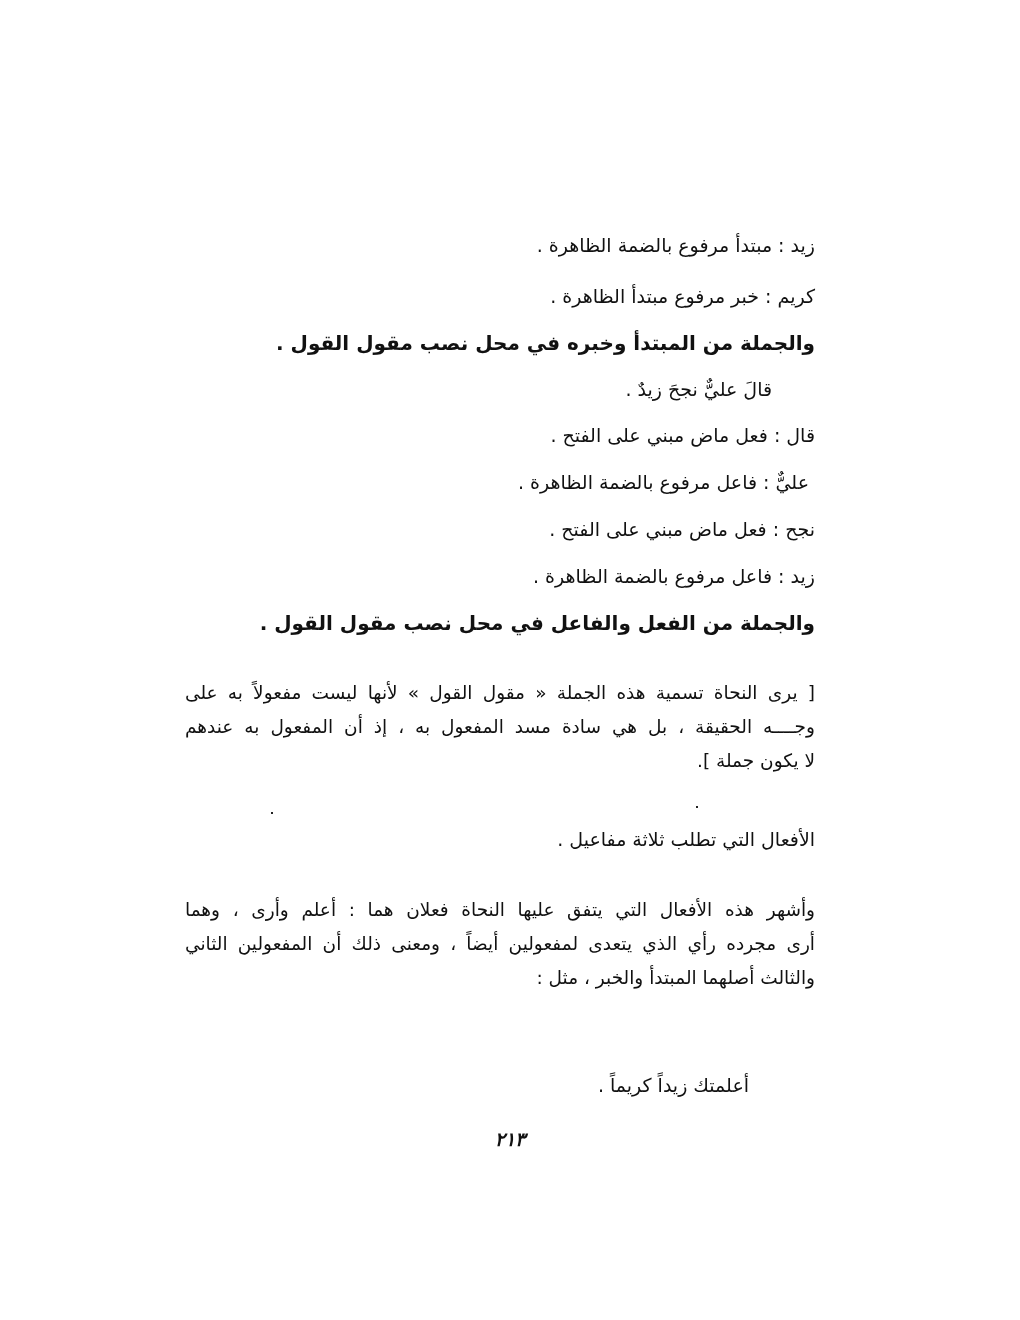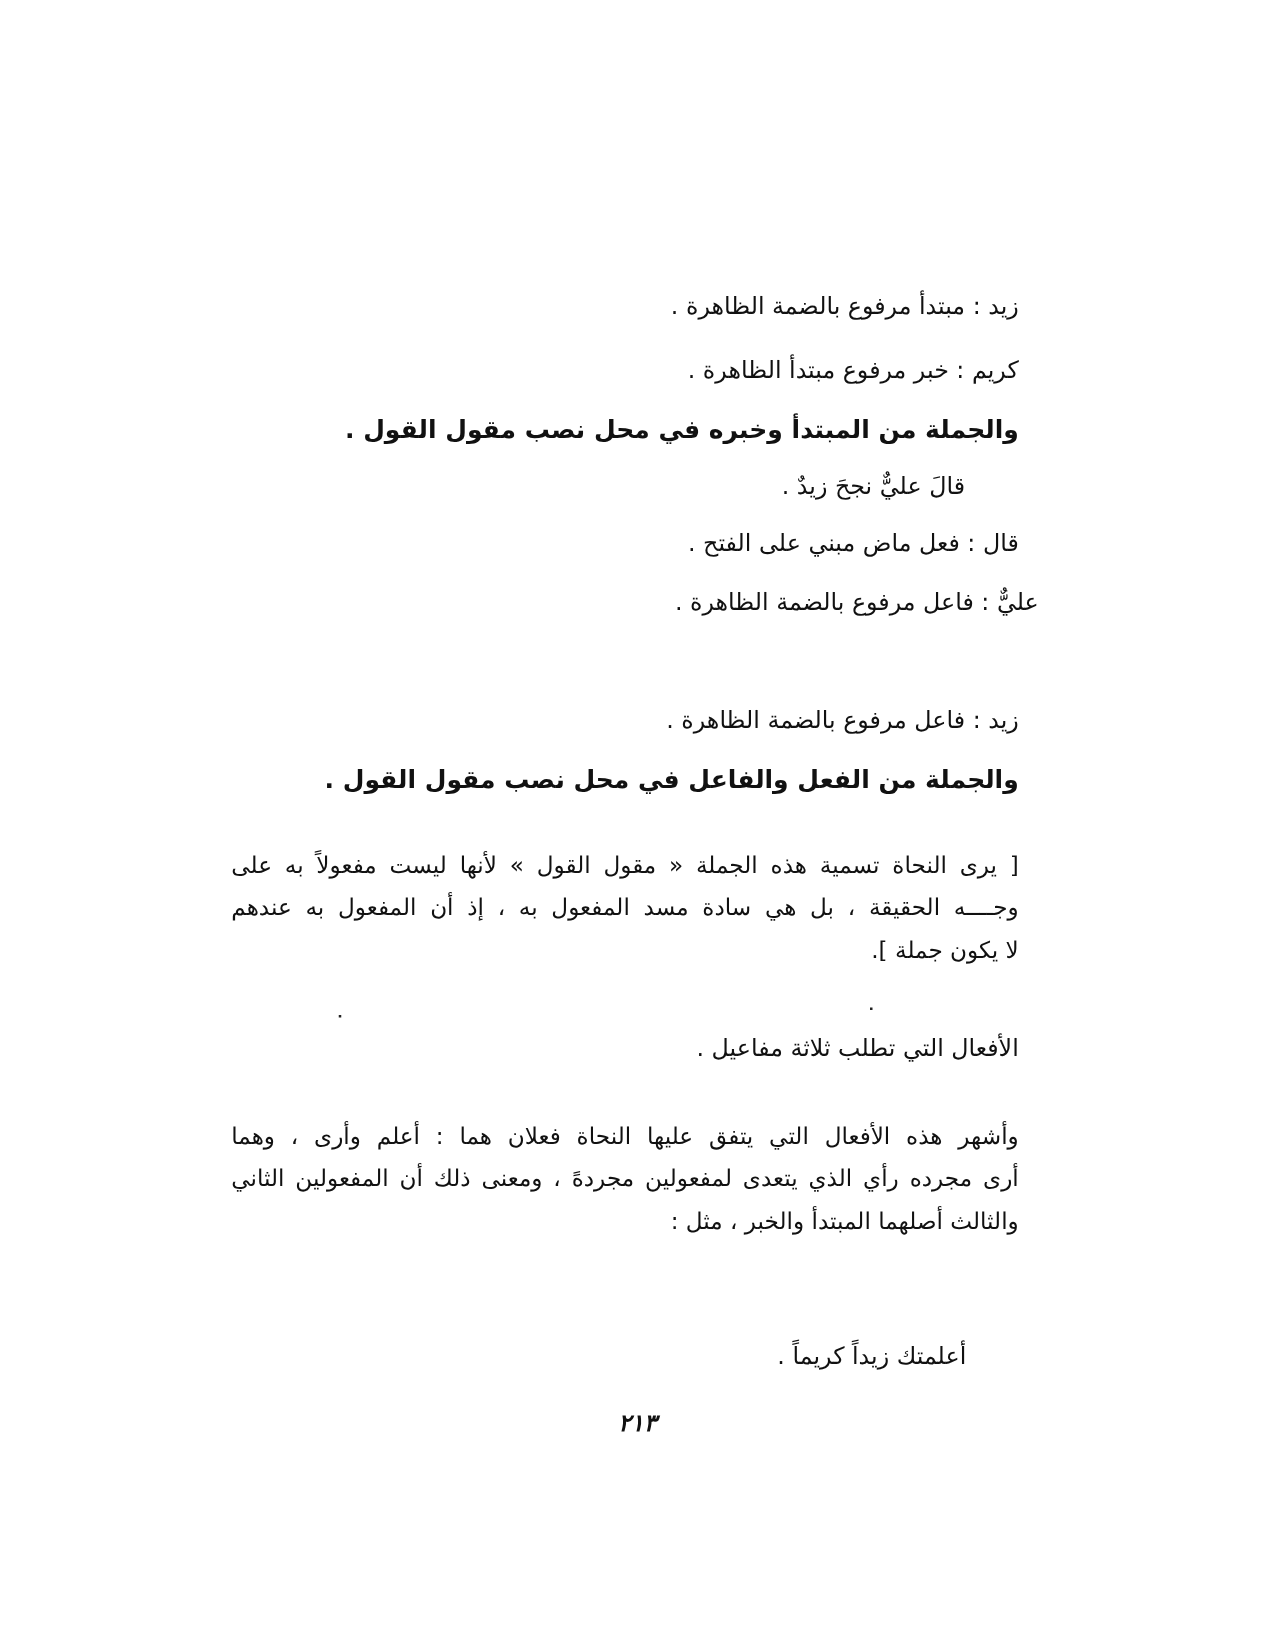--- a/index.html
+++ b/index.html
@@ -61,37 +61,38 @@
 
 <div class="page">
 
   <div class="line" style="right:205px; top:232px;">زيد : مبتدأ مرفوع بالضمة الظاهرة .</div>
   <div class="line" style="right:205px; top:283px;">كريم : خبر مرفوع مبتدأ الظاهرة .</div>
   <div class="line bold" style="right:205px; top:330px;">والجملة من المبتدأ وخبره في محل نصب مقول القول .</div>
 
   <div class="line" style="right:248px; top:376px;margin-left:48px;">قالَ عليٌّ نجحَ زيدٌ .</div>
 
   <div class="line" style="right:205px; top:422px;">قال : فعل ماض مبني على الفتح .</div>
-  <div class="line" style="right:189px; top:469px;">عليٌّ : فاعل مرفوع بالضمة الظاهرة .</div>
+  <div class="line" style="right:211px; top:469px;">عليٌّ : فاعل مرفوع بالضمة الظاهرة .</div>
+  <div class="line" style="right:205px; top:516px;">نجح : فعل ماض مبني على الفتح .</div>
   <div class="line" style="right:205px; top:563px;">زيد : فاعل مرفوع بالضمة الظاهرة .</div>
   <div class="line bold" style="right:205px; top:610px;">والجملة من الفعل والفاعل في محل نصب مقول القول .</div>
 
   <div class="para" style="right:205px; top:676px; width:630px;">
     <span class="pl">[ يرى النحاة تسمية هذه الجملة « مقول القول » لأنها ليست مفعولاً به على</span>
     <span class="pl">وجــــه الحقيقة ، بل هي سادة مسد المفعول به ، إذ أن المفعول به عندهم</span>
     <span class="pl last">لا يكون جملة ].</span>
   </div>
 
   <div class="dot" style="left:696px; top:806px;"></div>
   <div class="dot" style="left:271px; top:812px;"></div>
 
   <div class="line" style="right:205px; top:826px;">الأفعال التي تطلب ثلاثة مفاعيل .</div>
 
   <div class="para" style="right:205px; top:893px; width:630px;">
     <span class="pl">وأشهر هذه الأفعال التي يتفق عليها النحاة فعلان هما : أعلم وأرى ، وهما</span>
-    <span class="pl">أرى مجرده رأي الذي يتعدى لمفعولين مجردهً ، ومعنى ذلك أن المفعولين الثاني</span>
+    <span class="pl">أرى مجرده رأي الذي يتعدى لمفعولين أيضاً ، ومعنى ذلك أن المفعولين الثاني</span>
     <span class="pl last">والثالث أصلهما المبتدأ والخبر ، مثل :</span>
   </div>
 
-  <div class="line" style="right:247px; top:1072px;">أعلمتك زيداً كريماً .</div>
+  <div class="line" style="right:271px; top:1072px;">أعلمتك زيداً كريماً .</div>
 
   <div class="page-number">٢١٣</div>
 </div>
 
 </body></html>

